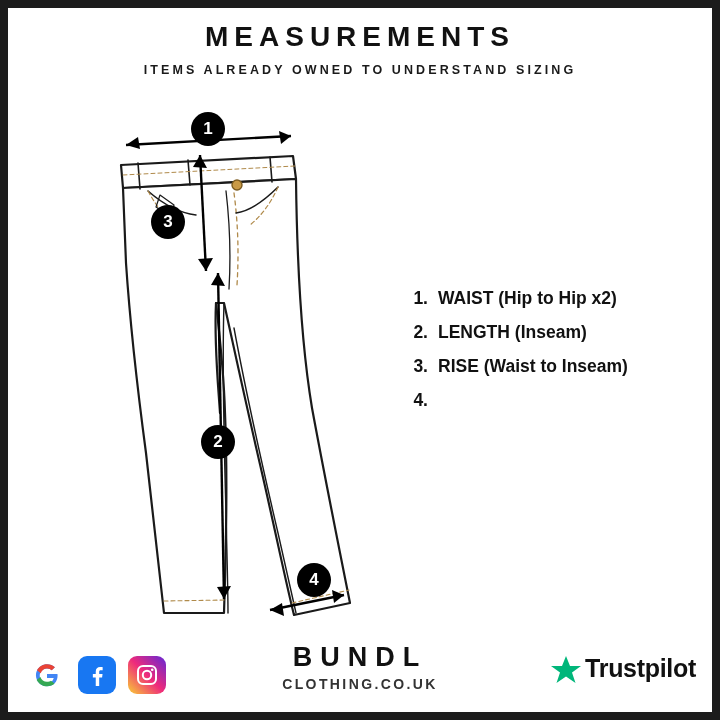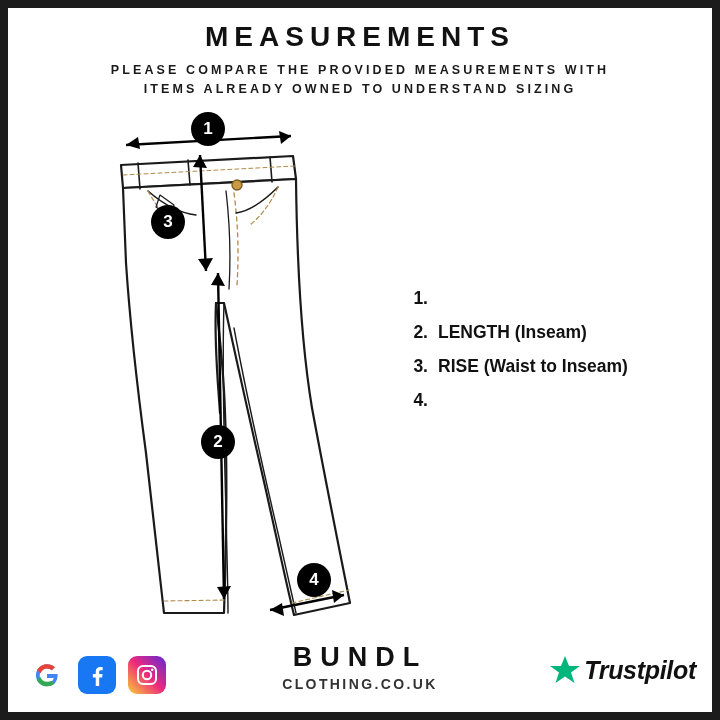--- a/index.html
+++ b/index.html
@@ -149,41 +149,39 @@
     font-weight: bold;
     letter-spacing: 2.4px;
     color: #333;
     margin-top: 5px;
   }
   #trustpilot {
     position: absolute;
     right: 16px;
     bottom: 12px;
     display: flex;
-    align-items: center;
+    align-items: flex-start;
     gap: 3px;
-    font-style: italic;
   }
   #trustpilot-name {
     font-size: 25px;
     font-weight: bold;
     color: #111;
     letter-spacing: -0.3px;
   }
   .tp-star { display: block; }
 </style>
 </head>
 <body>
 
 <div id="page">
   <div id="inner">
 
     <div id="header">
       <div id="title">MEASUREMENTS</div>
-      <div class="subline">PLEASE COMPARE THE PROVIDED MEASUREMENTS WITH</div>
       <div class="subline">ITEMS ALREADY OWNED TO UNDERSTAND SIZING</div>
     </div>
 
     <div id="diagram">
       <svg width="360" height="520" viewBox="0 0 360 520">
         <g fill="#ffffff" stroke="#1a1a1a" stroke-width="2.2" stroke-linejoin="round" stroke-linecap="round">
 
           <path d="M83 52 L255 43 L258 66 L85 75 Z"></path>
 
           <path d="M85 75
@@ -251,20 +249,21 @@
 
       <div class="badge" style="left:153px; top:-1px;">1</div>
       <div class="badge" style="left:113px; top:92px;">3</div>
       <div class="badge" style="left:163px; top:312px;">2</div>
       <div class="badge" style="left:259px; top:450px;">4</div>
     </div>
 
     <div id="legend">
       <div class="legend-row">
         <span class="legend-num">1.</span>
+        <span>WAIST (Hip to Hip x2)</span>
       </div>
       <div class="legend-row">
         <span class="legend-num">2.</span>
         <span>LENGTH (Inseam)</span>
       </div>
       <div class="legend-row">
         <span class="legend-num">3.</span>
         <span>RISE (Waist to Inseam)</span>
       </div>
       <div class="legend-row">

